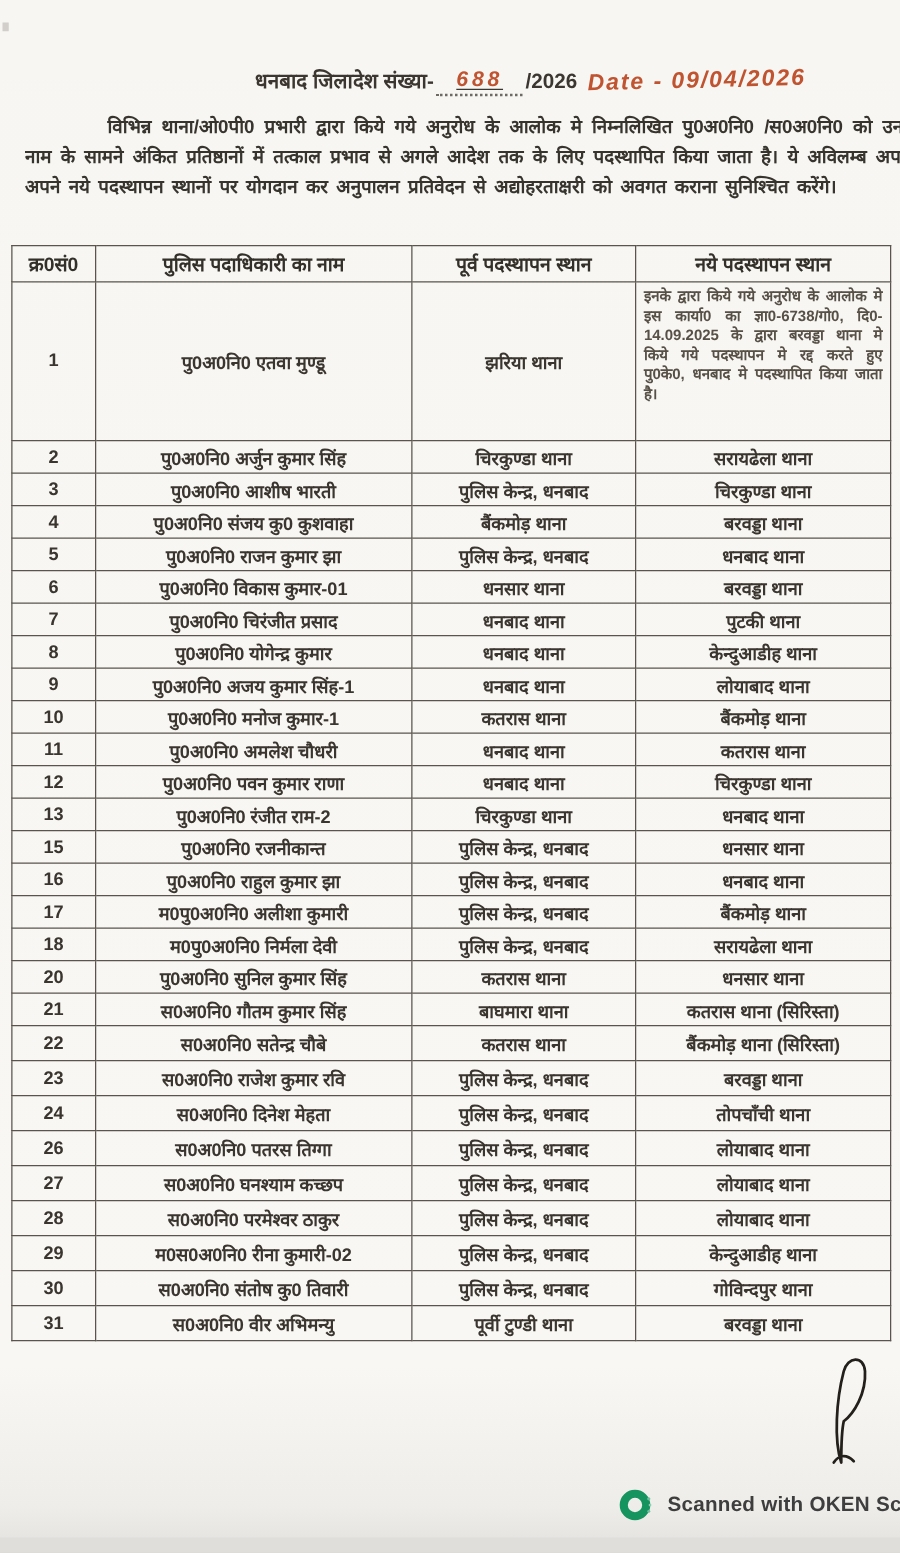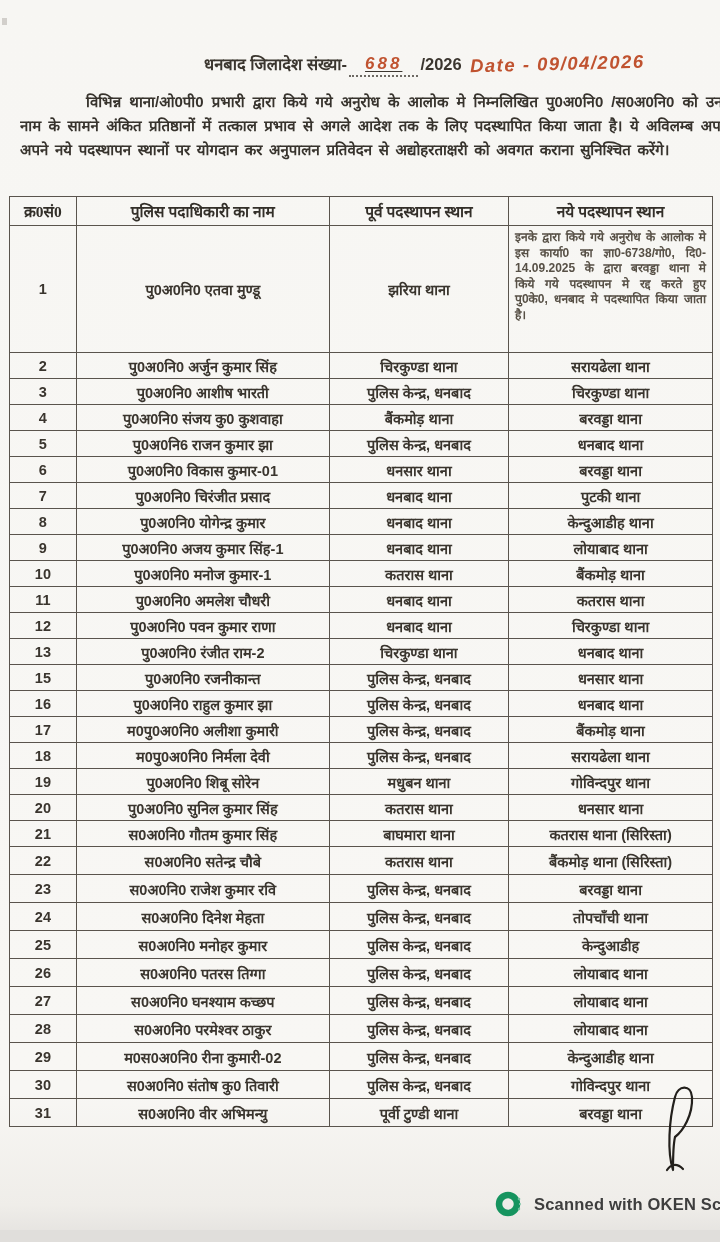--- a/index.html
+++ b/index.html
@@ -71,21 +71,21 @@
   .transfer col.c2 { width: 36%; }
   .transfer col.c3 { width: 25.5%; }
   .transfer col.c4 { width: 29%; }
   .transfer th, .transfer td {
     border: 1px solid #5a544d;
     overflow: hidden;
   }
   .transfer thead tr { height: 29px; }
   .transfer th {
     font-size: 15.5px; font-weight: 700;
-    text-align: center; color: #332f29; font-family: Liberation Serif, serif;
+    text-align: center; color: #332f29;
   }
   .transfer td {
     font-size: 14.5px; font-weight: 600;
     text-align: center;
     padding: 1px 3px;
     color: #3a352e;
   }
   .transfer tbody tr { height: 26px; }
   .transfer tbody tr.first-row { height: 127px; }
   .transfer tbody tr.tall-row { height: 28px; }
@@ -173,21 +173,21 @@
           <td>चिरकुण्डा थाना</td>
         </tr>
         <tr>
           <td>4</td>
           <td>पु0अ0नि0 संजय कु0 कुशवाहा</td>
           <td>बैंकमोड़ थाना</td>
           <td>बरवड्डा थाना</td>
         </tr>
         <tr>
           <td>5</td>
-          <td>पु0अ0नि6 राजन कुमार झा</td>
+          <td>पु0अ0नि0 राजन कुमार झा</td>
           <td>पुलिस केन्द्र, धनबाद</td>
           <td>धनबाद थाना</td>
         </tr>
         <tr>
           <td>6</td>
           <td>पु0अ0नि0 विकास कुमार-01</td>
           <td>धनसार थाना</td>
           <td>बरवड्डा थाना</td>
         </tr>
         <tr>
@@ -250,26 +250,20 @@
           <td>पुलिस केन्द्र, धनबाद</td>
           <td>बैंकमोड़ थाना</td>
         </tr>
         <tr>
           <td>18</td>
           <td>म0पु0अ0नि0 निर्मला देवी</td>
           <td>पुलिस केन्द्र, धनबाद</td>
           <td>सरायढेला थाना</td>
         </tr>
         <tr>
-          <td>19</td>
-          <td>पु0अ0नि0 शिबू सोरेन</td>
-          <td>मधुबन थाना</td>
-          <td>गोविन्दपुर थाना</td>
-        </tr>
-        <tr>
           <td>20</td>
           <td>पु0अ0नि0 सुनिल कुमार सिंह</td>
           <td>कतरास थाना</td>
           <td>धनसार थाना</td>
         </tr>
         <tr>
           <td>21</td>
           <td>स0अ0नि0 गौतम कुमार सिंह</td>
           <td>बाघमारा थाना</td>
           <td>कतरास थाना (सिरिस्ता)</td>
@@ -284,26 +278,20 @@
           <td>23</td>
           <td>स0अ0नि0 राजेश कुमार रवि</td>
           <td>पुलिस केन्द्र, धनबाद</td>
           <td>बरवड्डा थाना</td>
         </tr>
         <tr class="tall-row">
           <td>24</td>
           <td>स0अ0नि0 दिनेश मेहता</td>
           <td>पुलिस केन्द्र, धनबाद</td>
           <td>तोपचाँची थाना</td>
-        </tr>
-        <tr class="tall-row">
-          <td>25</td>
-          <td>स0अ0नि0 मनोहर कुमार</td>
-          <td>पुलिस केन्द्र, धनबाद</td>
-          <td>केन्दुआडीह</td>
         </tr>
         <tr class="tall-row">
           <td>26</td>
           <td>स0अ0नि0 पतरस तिग्गा</td>
           <td>पुलिस केन्द्र, धनबाद</td>
           <td>लोयाबाद थाना</td>
         </tr>
         <tr class="tall-row">
           <td>27</td>
           <td>स0अ0नि0 घनश्याम कच्छप</td>

